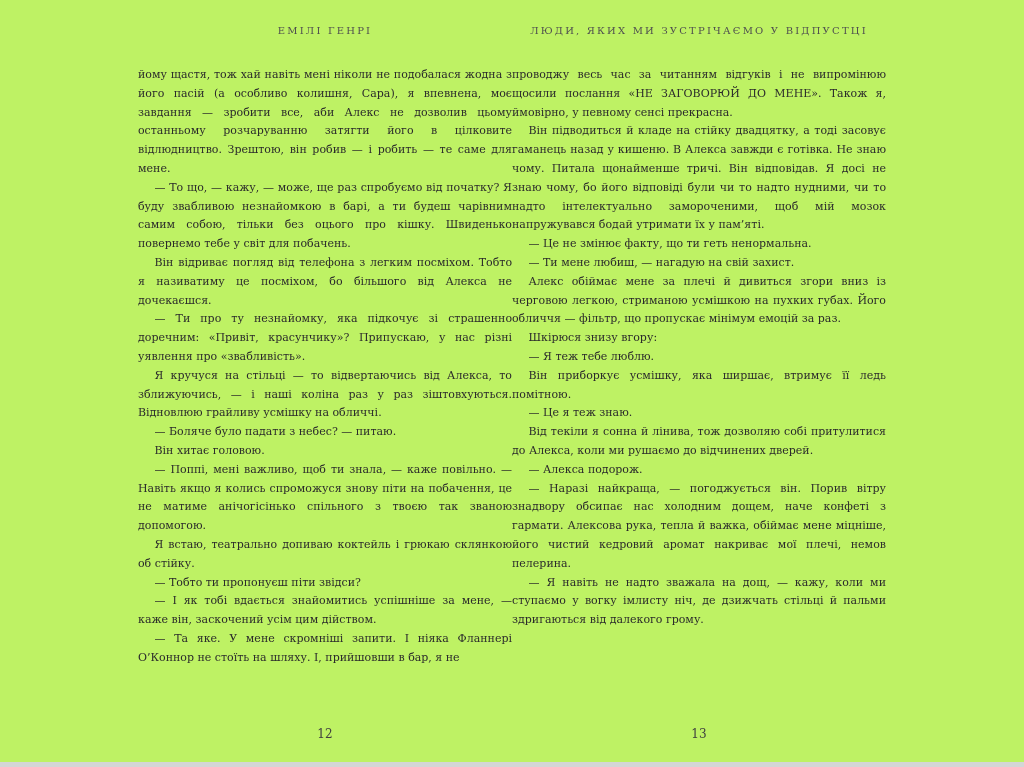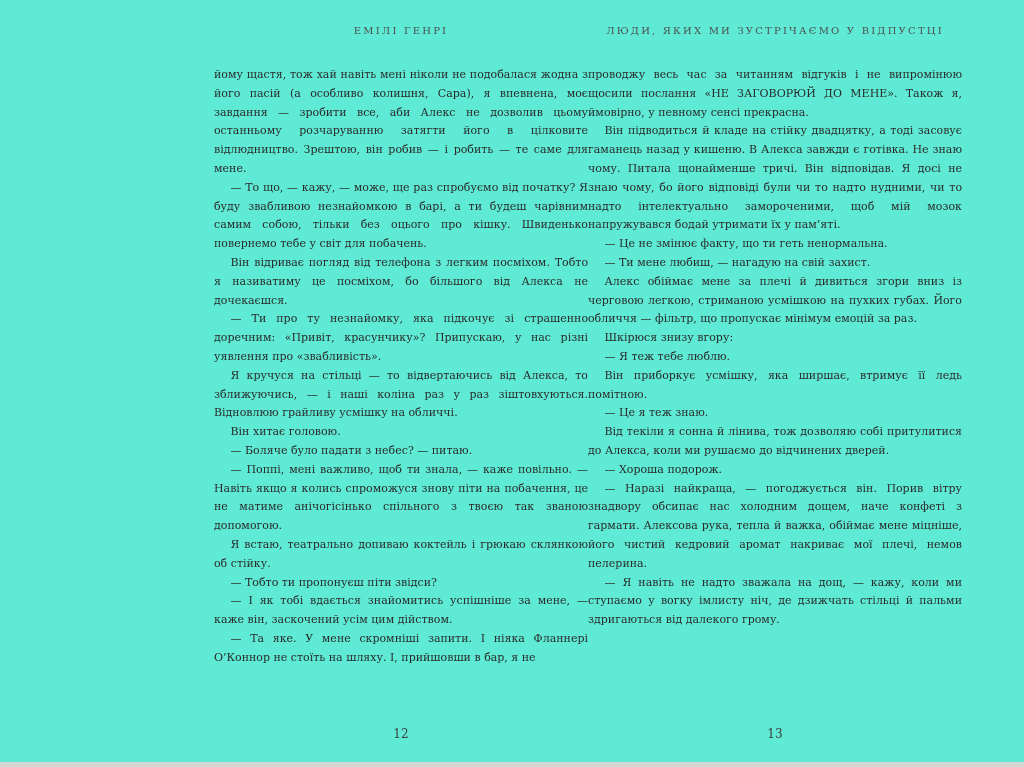--- a/index.html
+++ b/index.html
@@ -7,23 +7,23 @@
     width: 1024px;
     height: 767px;
     background: #ffffff;
     font-family: "DejaVu Serif", "Liberation Serif", serif;
     overflow: hidden;
   }
   .book-spread {
     position: relative;
     width: 1024px;
     height: 767px;
-    background: #5eead4;
+    background: #bef264;
     display: flex;
-    justify-content: flex-end;
+    justify-content: center;
     padding: 0 62px;
   }
   .page {
     position: relative;
     width: 374px;
     height: 767px;
   }
   .running-header {
     position: absolute;
     top: 25px;
@@ -81,22 +81,22 @@
 <div class="book-spread">
 
   <div class="page">
     <div class="running-header">ЕМІЛІ ГЕНРІ</div>
     <div class="page-body">
         <p>йому щастя, тож хай навіть мені ніколи не подобалася жодна з його пасій (а особливо колишня, Сара), я впевнена, моє завдання — зробити все, аби Алекс не дозволив цьому останньому розчаруванню затягти його в цілковите відлюдництво. Зрештою, він робив — і робить — те саме для мене.</p>
         <p>— То що, — кажу, — може, ще раз спробуємо від початку? Я буду звабливою незнайомкою в барі, а ти будеш чарівним самим собою, тільки без оцього про кішку. Швиденько повернемо тебе у світ для побачень.</p>
         <p>Він відриває погляд від телефона з легким посміхом. Тобто я називатиму це посміхом, бо більшого від Алекса не дочекаєшся.</p>
         <p>— Ти про ту незнайомку, яка підкочує зі страшенно доречним: «Привіт, красунчику»? Припускаю, у нас різні уявлення про «звабливість».</p>
         <p>Я кручуся на стільці — то відвертаючись від Алекса, то зближуючись, — і наші коліна раз у раз зіштовхуються. Відновлюю грайливу усмішку на обличчі.</p>
+        <p>— Боляче було падати з небес? — питаю.</p>
         <p>Він хитає головою.</p>
-        <p>— Боляче було падати з небес? — питаю.</p>
         <p>— Поппі, мені важливо, щоб ти знала, — каже повільно. — Навіть якщо я колись спроможуся знову піти на побачення, це не матиме анічогісінько спільного з твоєю так званою допомогою.</p>
         <p>Я встаю, театрально допиваю коктейль і грюкаю склянкою об стійку.</p>
         <p>— Тобто ти пропонуєш піти звідси?</p>
         <p>— І як тобі вдається знайомитись успішніше за мене, — каже він, заскочений усім цим дійством.</p>
         <p>— Та яке. У мене скромніші запити. І ніяка Фланнері О’Коннор не стоїть на шляху. І, прийшовши в бар, я не</p>
       </div>
     <div class="page-number">12</div>
   </div>
 
   <div class="page">
@@ -105,21 +105,21 @@
         <p>проводжу весь час за читанням відгуків і не випромінюю щосили послання «НЕ ЗАГОВОРЮЙ ДО МЕНЕ». Також я, ймовірно, у певному сенсі прекрасна.</p>
         <p>Він підводиться й кладе на стійку двадцятку, а тоді засовує гаманець назад у кишеню. В Алекса завжди є готівка. Не знаю чому. Питала щонайменше тричі. Він відповідав. Я досі не знаю чому, бо його відповіді були чи то надто нудними, чи то надто інтелектуально замороченими, щоб мій мозок напружувався бодай утримати їх у пам’яті.</p>
         <p>— Це не змінює факту, що ти геть ненормальна.</p>
         <p>— Ти мене любиш, — нагадую на свій захист.</p>
         <p>Алекс обіймає мене за плечі й дивиться згори вниз із черговою легкою, стриманою усмішкою на пухких губах. Його обличчя — фільтр, що пропускає мінімум емоцій за раз.</p>
         <p>Шкірюся знизу вгору:</p>
         <p>— Я теж тебе люблю.</p>
         <p>Він приборкує усмішку, яка ширшає, втримує її ледь помітною.</p>
         <p>— Це я теж знаю.</p>
         <p>Від текіли я сонна й лінива, тож дозволяю собі притулитися до Алекса, коли ми рушаємо до відчинених дверей.</p>
-        <p>— Хороша подорож.</p>
+        <p>— Алекса подорож.</p>
         <p>— Наразі найкраща, — погоджується він. Порив вітру знадвору обсипає нас холодним дощем, наче конфеті з гармати. Алексова рука, тепла й важка, обіймає мене міцніше, його чистий кедровий аромат накриває мої плечі, немов пелерина.</p>
         <p>— Я навіть не надто зважала на дощ, — кажу, коли ми ступаємо у вогку імлисту ніч, де дзижчать стільці й пальми здригаються від далекого грому.</p>
       </div>
     <div class="page-number">13</div>
   </div>
 
   <div class="bottom-strip"></div>
 </div>
 
 </body></html>

